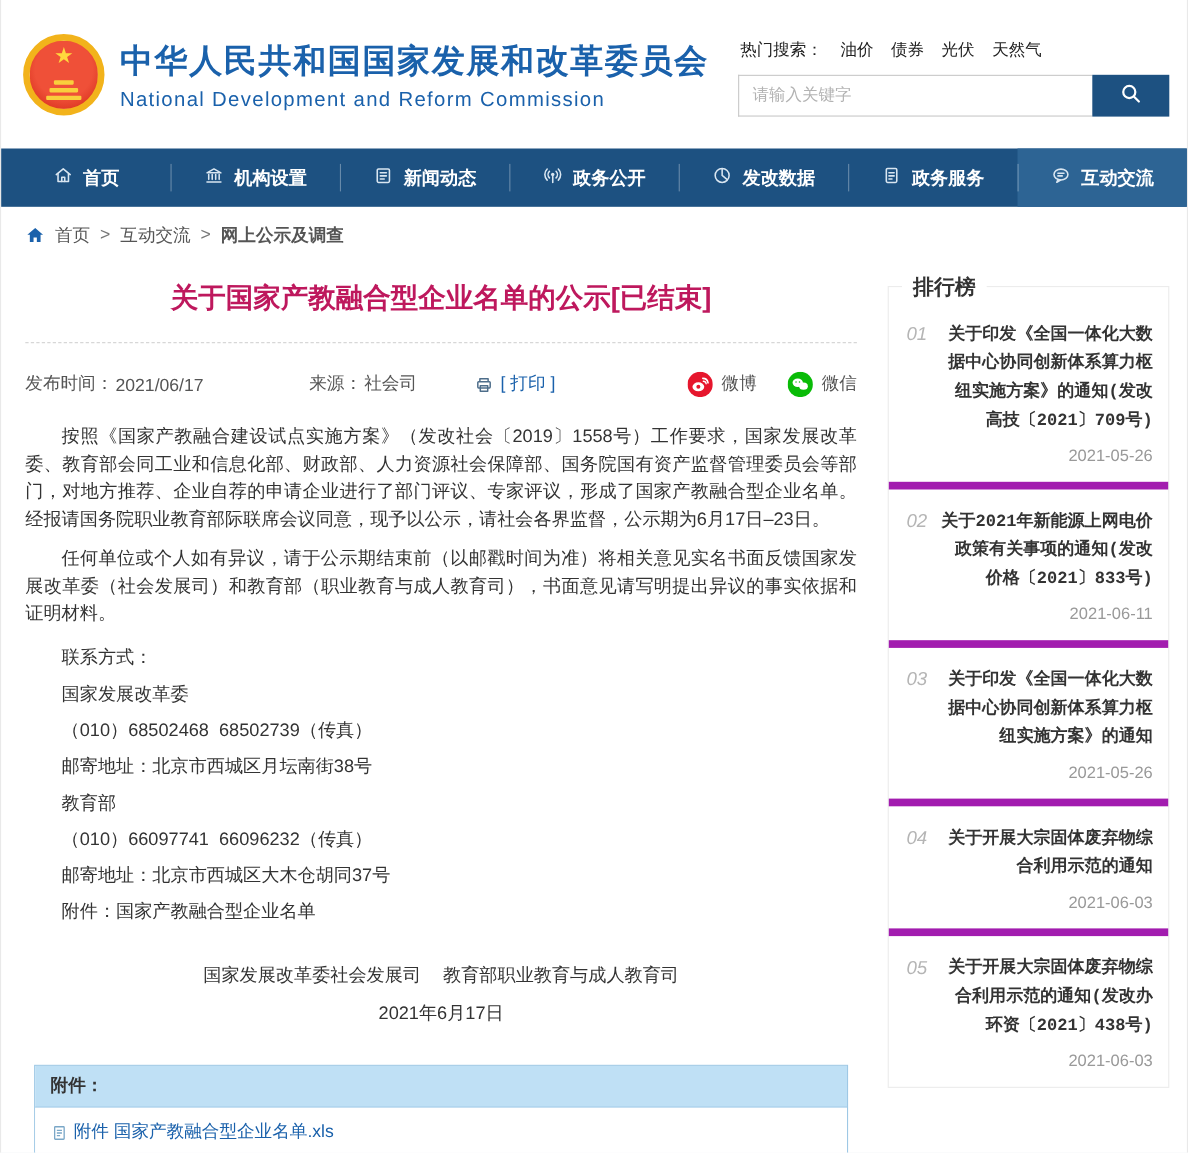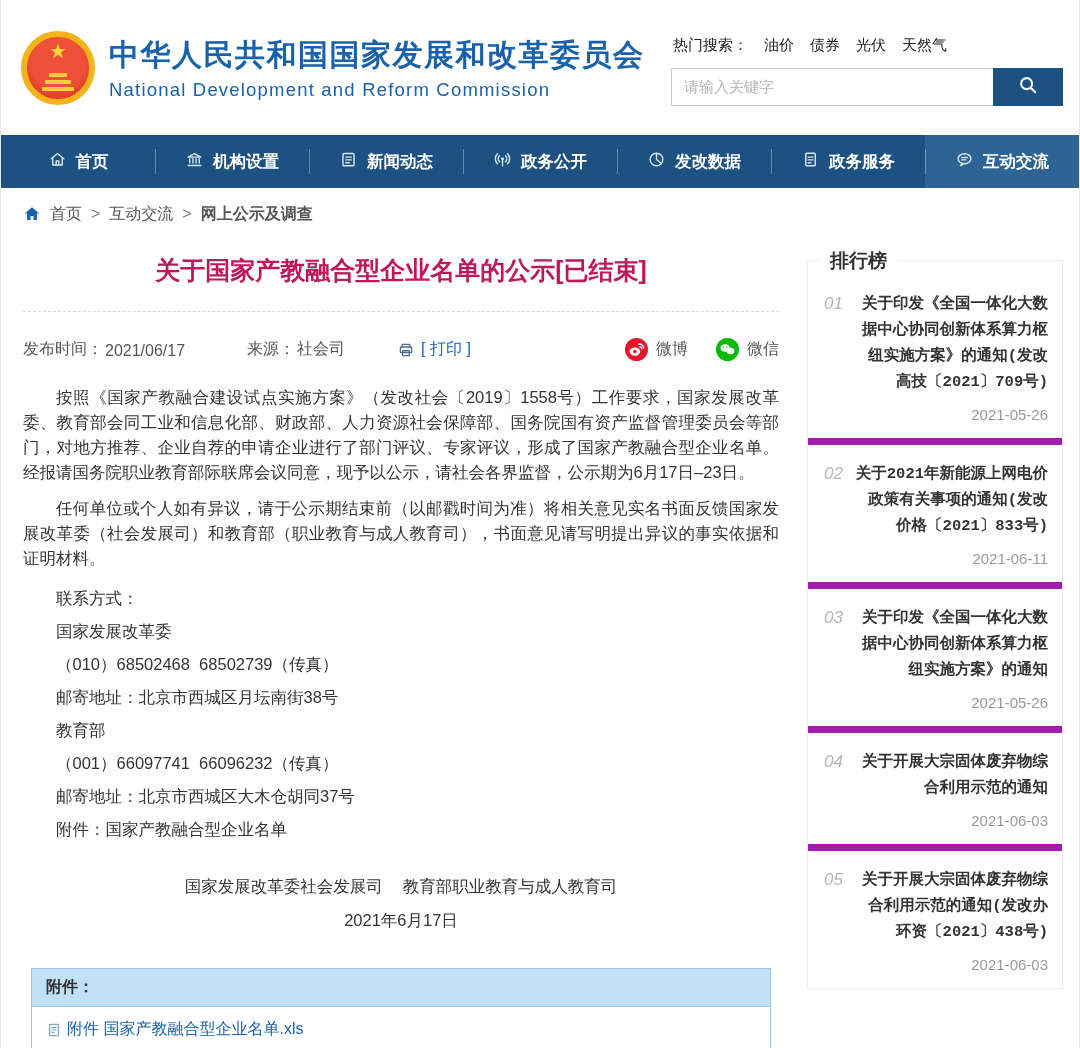--- a/index.html
+++ b/index.html
@@ -58,21 +58,21 @@
 
   
   .main { display:flex; padding:0 16px 0 22px; gap:28px; align-items:flex-start; }
   .article { flex:1; min-width:0; }
   .article h1 { font-size:25px; color:#be185d; margin:14px 0 24px; font-weight:bold;text-align:center; }
   .title-divider { border-top:1px dashed #d7d7d7; height:0; }
 
   .meta { display:flex; align-items:center; font-size:16px; color:#555;
           margin:26px 0 24px; }
   .meta .grp { display:flex; align-items:flex-end; gap:2px; }
-  .meta .src { margin-left:62px; }
+  .meta .src { margin-left:96px; }
   .print-btn { margin-left:52px; display:flex; align-items:center; gap:6px;
                color:#1a61ab; cursor:pointer; text-decoration:none; }
   .share { margin-left:auto; display:flex; align-items:center; gap:28px; }
   .share a { display:flex; align-items:center; gap:8px; color:#555;
              text-decoration:none; cursor:pointer; font-size:16px; }
 
   .body-text p.para { font-size:16.5px; color:#333; line-height:25px;
           text-indent:2em; margin:0 0 11px; text-align:justify; }
   .contact p { font-size:16.5px; color:#333; line-height:33px; margin:0;
                text-indent:2em; white-space:pre-wrap; }
@@ -282,21 +282,21 @@
 
       <div class="body-text">
         <p class="para">按照《国家产教融合建设试点实施方案》（发改社会〔2019〕1558号）工作要求，国家发展改革委、教育部会同工业和信息化部、财政部、人力资源社会保障部、国务院国有资产监督管理委员会等部门，对地方推荐、企业自荐的申请企业进行了部门评议、专家评议，形成了国家产教融合型企业名单。经报请国务院职业教育部际联席会议同意，现予以公示，请社会各界监督，公示期为6月17日–23日。</p>
         <p class="para">任何单位或个人如有异议，请于公示期结束前（以邮戳时间为准）将相关意见实名书面反馈国家发展改革委（社会发展司）和教育部（职业教育与成人教育司），书面意见请写明提出异议的事实依据和证明材料。</p>
         <div class="contact">
           <p>联系方式：</p>
           <p>国家发展改革委</p>
           <p>（010）68502468  68502739（传真）</p>
           <p>邮寄地址：北京市西城区月坛南街38号</p>
           <p>教育部</p>
-          <p>（001）66097741  66096232（传真）</p>
+          <p>（010）66097741  66096232（传真）</p>
           <p>邮寄地址：北京市西城区大木仓胡同37号</p>
           <p>附件：国家产教融合型企业名单</p>
         </div>
         <div class="signature">
           <span>国家发展改革委社会发展司</span>
           <span>教育部职业教育与成人教育司</span>
         </div>
         <div class="sign-date">2021年6月17日</div>
       </div>
 

